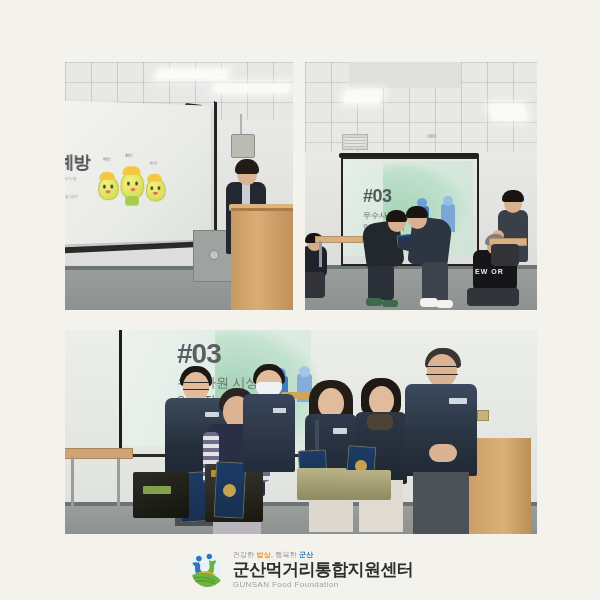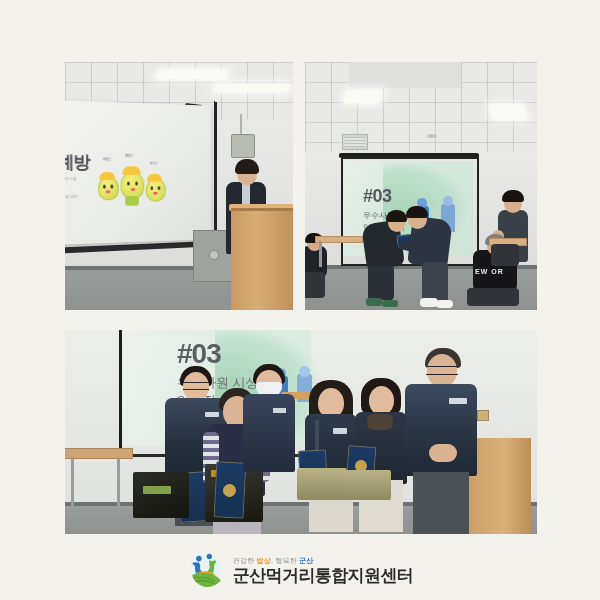--- a/index.html
+++ b/index.html
@@ -381,17 +381,18 @@
           <path d="M31 10.5 C28.5 9.5 26 10.5 24.5 12.5 L28 16 C29 14 30 12 31 10.5 Z" fill="#6cb33f"></path>
           <path d="M9 24 C13 21.5 20 20.5 25.5 22.5 C28.5 23.6 30.5 25 31.5 26.2 C27.5 24.5 21 24 15.5 26.5 C12.5 27.8 10.3 26.2 9 24 Z" fill="#f5a623"></path>
           <path d="M5.5 25.5 C11 22.5 20.5 22 27.5 25 C32 27 34.5 29.5 35.5 31 C31 36 26 38 20 38 C12.5 37 6.5 31 5.5 25.5 Z" fill="#6cb33f"></path>
           <path d="M7 28.5 C13 27 22 28 29 31.5" stroke="#4f9a2e" stroke-width="1.1" fill="none"></path>
           <path d="M9 32 C15 30.5 23 31.5 29.5 34.5" stroke="#4f9a2e" stroke-width="1.1" fill="none"></path>
         </svg>
       </div>
       <div class="brand-text">
         <div class="tagline"><span>건강한 </span><span class="hl-orange">밥상</span><span>, 행복한 </span><span class="hl-blue">군산</span></div>
         <div class="brand-ko">군산먹거리통합지원센터</div>
+        <div class="brand-en">GUNSAN Food Foundation</div>
       </div>
     </div>
   </div>
 
 </div>
 
 </body></html>

